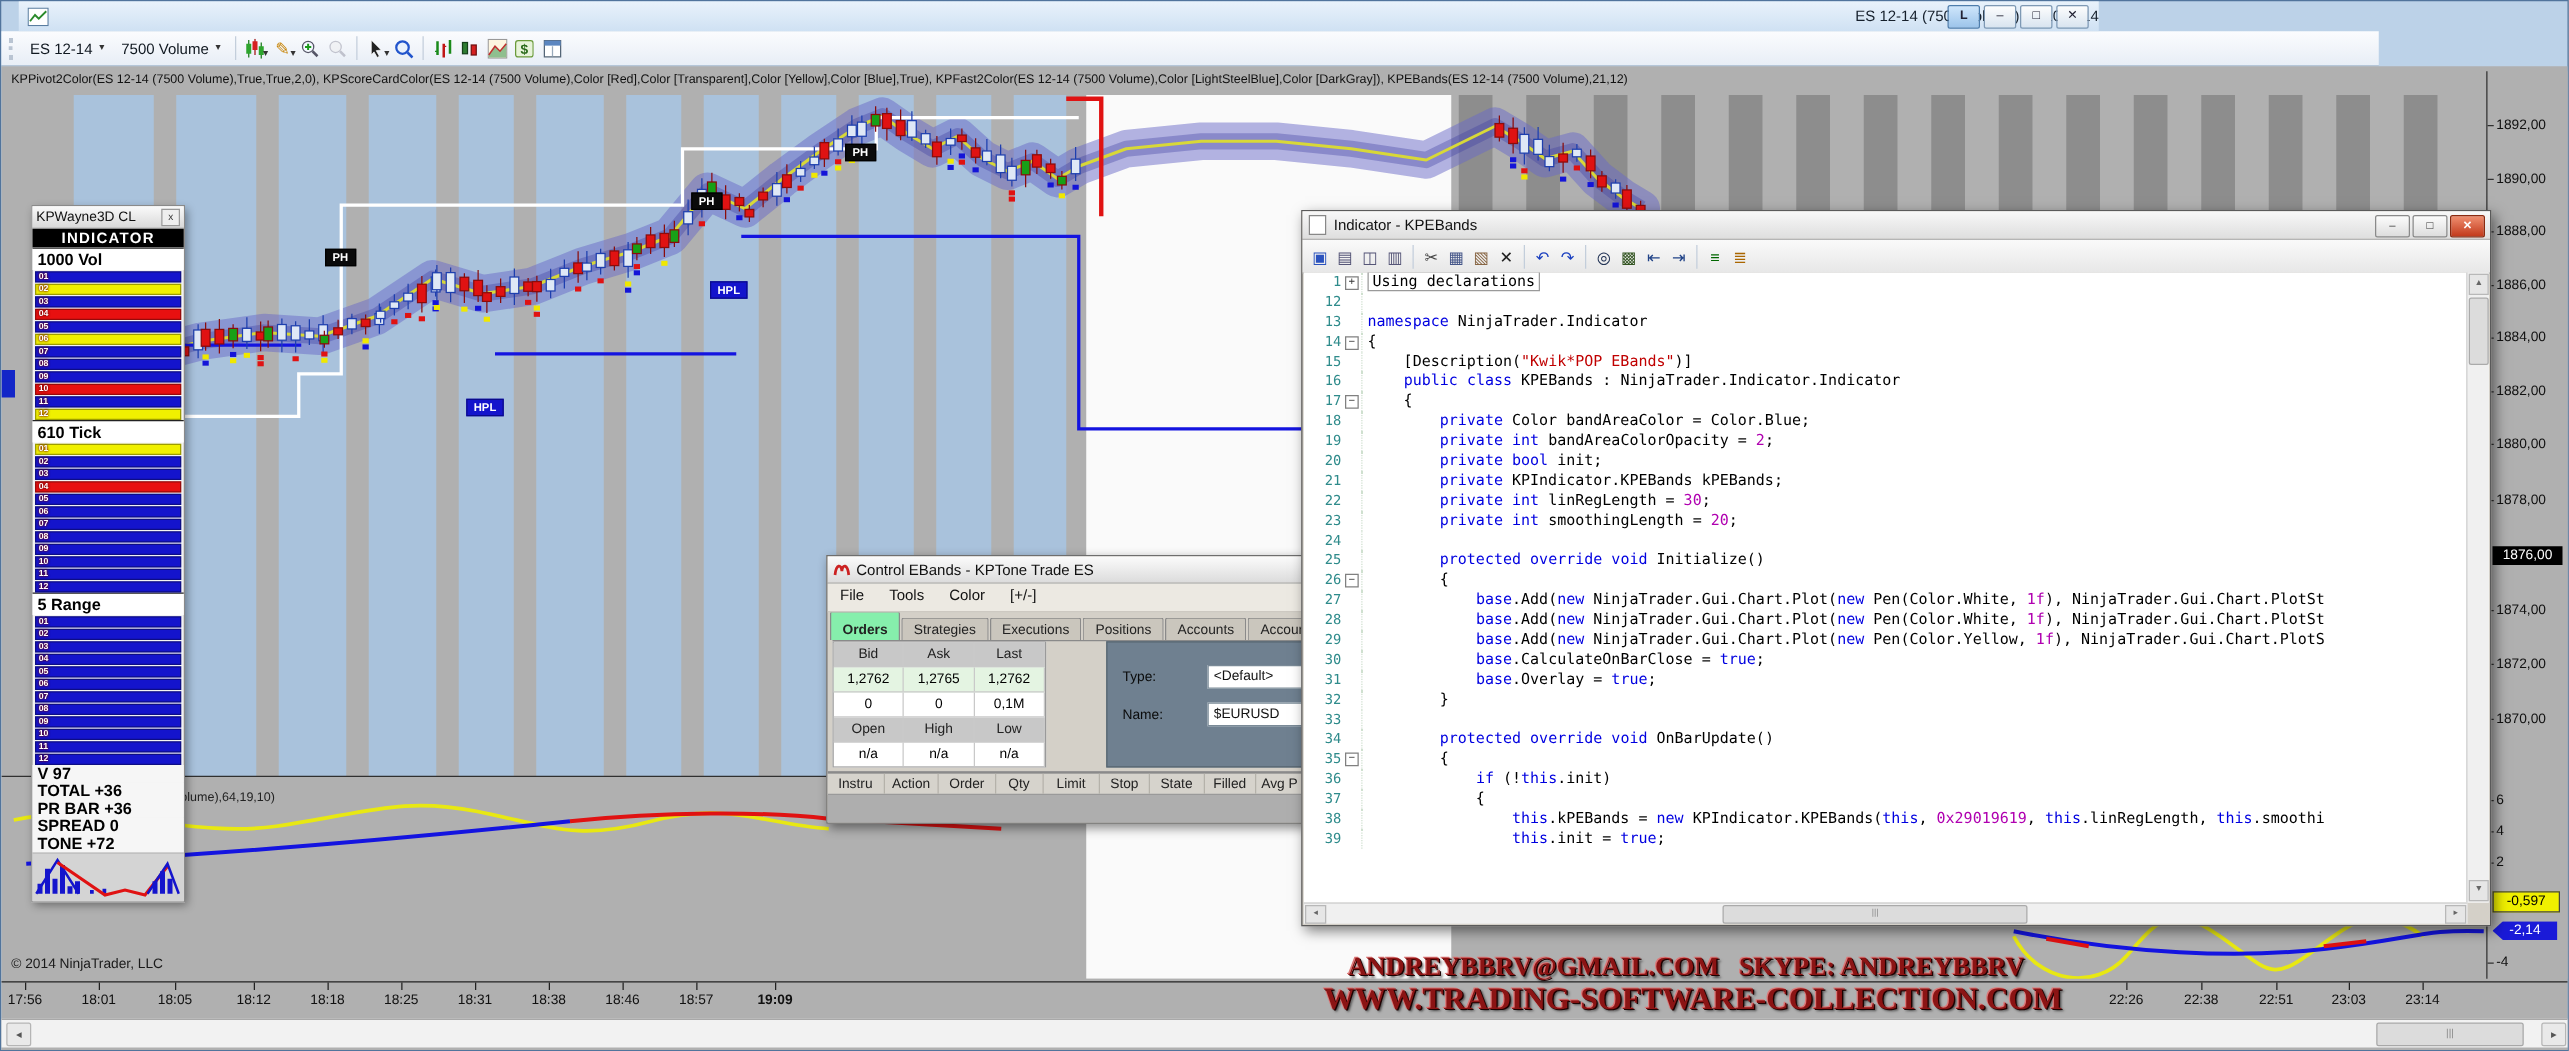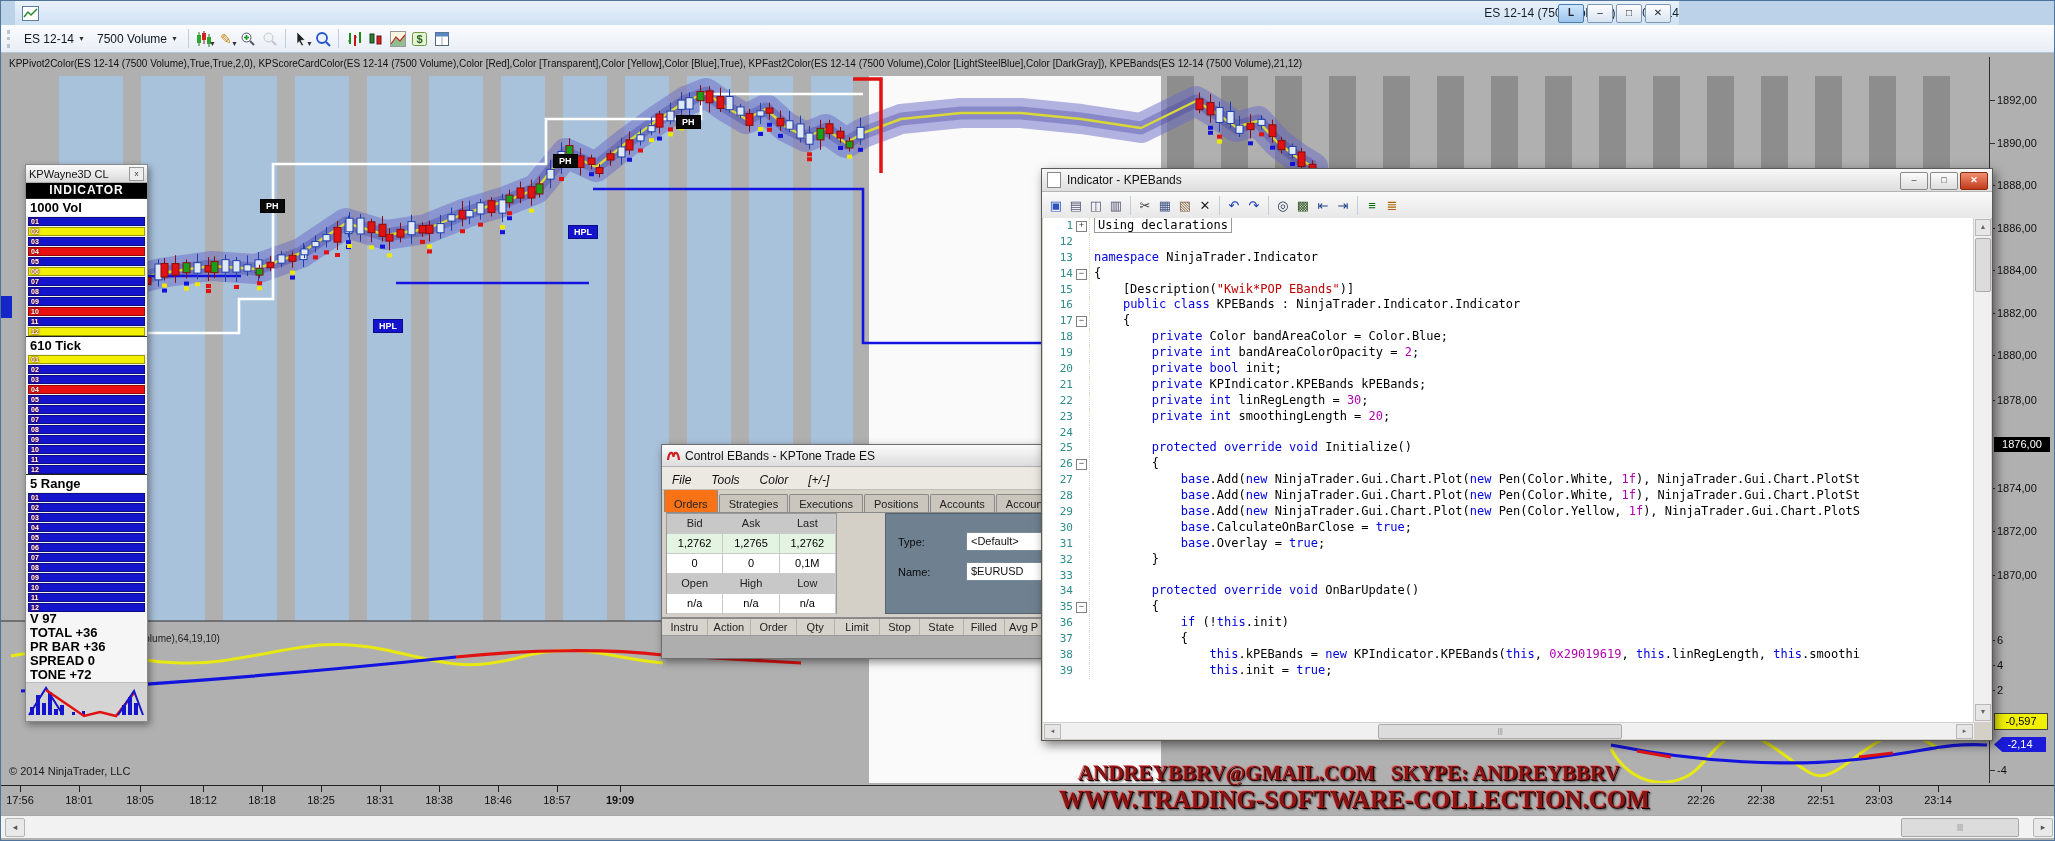--- a/index.html
+++ b/index.html
@@ -6,21 +6,21 @@
   body{width:2055px;height:841px;position:relative;font-family:"Liberation Sans",sans-serif;-webkit-font-smoothing:antialiased;}
   #app{position:absolute;left:0;top:0;width:2055px;height:841px;background:#bcd2e8;border:1px solid #51749c;box-sizing:border-box;overflow:hidden;}
 
   
   #titlebar{position:absolute;left:14px;top:0;width:1664px;height:24px;background:linear-gradient(#e9f2fb,#cfe1f3);display:flex;align-items:center;border-bottom:1px solid #aac2dc;justify-content:space-between;}
   #titlebar .title-text{font-size:12px;color:#16202c;margin-left:6px;}
   .app-icon{width:17px;height:15px;margin-left:7px;display:inline-block;}
   #winbtns{position:absolute;right:8px;top:3px;display:flex;gap:3px;}
   .wbtn{width:24px;height:17px;border:1px solid #7e99b4;background:linear-gradient(#fdfdfd,#d8e4f0);font-size:10px;line-height:15px;text-align:center;color:#223;border-radius:2px;cursor:default;}
   .wbtn.link{background:linear-gradient(#cfe6fb,#9cc4ea);border-color:#4d7dac;font-weight:bold;}
-  #toolbar{position:absolute;left:0;top:24px;width:2055px;height:28px;background:linear-gradient(#fbfcfe,#e8eef6);border-bottom:1px solid #b5c6d8;display:flex;align-items:center;padding-left:4px;box-sizing:border-box;}
+  #toolbar{position:absolute;left:0;top:24px;width:1902px;height:28px;background:linear-gradient(#fbfcfe,#e8eef6);border-bottom:1px solid #b5c6d8;display:flex;align-items:center;padding-left:4px;box-sizing:border-box;}
   .grip{width:3px;height:18px;border-left:3px dotted #b9c4d2;margin:0 5px 0 2px;}
   .ddbtn{display:flex;align-items:center;font-size:12px;color:#101820;padding:2px 5px;border:1px solid transparent;border-radius:2px;}
   .dar{font-size:7px;color:#333;margin-left:4px;}
   .tsep{width:1px;height:19px;background:#c3cedb;margin:0 4px;}
   .tibtn{width:22px;height:22px;display:flex;align-items:center;justify-content:center;border-radius:2px;position:relative;}
   .tibtn .dar{position:absolute;right:-1px;bottom:3px;}
 
   
   #chart{position:absolute;left:0;top:52px;width:2055px;height:789px;background:#b0b0b0;overflow:hidden;}
   #ind-label{position:absolute;left:8px;top:5px;font-size:10px;color:#111;white-space:nowrap;z-index:3;}
@@ -61,25 +61,25 @@
   .w-row{height:9px;margin:1px 2px 0 2px;position:relative;border:1px solid rgba(0,0,0,.35);box-sizing:border-box;}
   .w-row span{position:absolute;left:2px;top:-1px;font-size:7px;font-weight:bold;color:#fff;text-shadow:0 0 2px #900,0 0 2px #300;line-height:9px;}
   .w-blue{background:#1414cc;} .w-yellow{background:#f0f000;} .w-red{background:#e81010;}
   .w-stat{background:#f6f6f6;font-size:13px;font-weight:bold;color:#000;height:14px;line-height:14px;padding-left:4px;}
   #wayne-hist{height:38px;background:#d4d4d4;border-top:1px solid #bbb;}
 
   
   #cc{position:absolute;left:660px;top:443px;width:383px;height:215px;z-index:8;background:#d4d0c8;border:1px solid #6e6e6e;box-shadow:2px 3px 8px rgba(0,0,0,.45);box-sizing:border-box;overflow:hidden;}
   #cc-title{height:21px;background:linear-gradient(#fbfbfb,#dcdcdc);border-bottom:1px solid #b0b0b0;display:flex;align-items:center;font-size:12px;color:#111;}
   #cc-title svg{margin:0 4px 0 4px;}
-  #cc-menu{height:22px;display:flex;align-items:flex-end;font-size:12px;background:#ece9e2;border-bottom:1px solid #c2bfb8;font-style:italic;}
+  #cc-menu{height:22px;display:flex;align-items:flex-start;font-size:12px;background:#ece9e2;border-bottom:1px solid #c2bfb8;}
   #cc-menu span{padding:2px 10px;color:#111;}
   #cc-tabs{height:22px;display:flex;align-items:flex-end;background:#d4d0c8;padding-left:2px;overflow:hidden;}
   .cctab{font-size:11px;color:#222;background:#cac6bd;border:1px solid #8a8a8a;border-bottom:none;padding:3px 9px 2px 9px;margin-right:1px;border-radius:2px 2px 0 0;white-space:nowrap;}
-  .cctab.active{background:#f97316;font-weight:normal;padding-top:8px;}
+  .cctab.active{background:#86efac;font-weight:bold;padding-top:8px;}
   #cc-body{position:absolute;left:4px;top:67px;right:0;height:101px;display:flex;border-top:1px solid #8a8a8a;gap:48px;}
   #cc-grid{width:169px;background:#fff;border:1px solid #9a9a9a;font-size:11px;}
   .g-row{display:flex;height:19px;border-bottom:1px solid #c9c9c9;}
   .g-row div{width:56px;text-align:center;line-height:19px;border-right:1px solid #c9c9c9;overflow:hidden;}
   .g-head{background:#c8c8c8;color:#222;}
   .g-green{background:#e4f4e2;}
   #cc-form{flex:1;background:#6f8090;position:relative;border:1px solid #56646f;}
   .cc-lab{position:absolute;left:12px;font-size:11px;color:#0a0a0a;}
   .cc-field{position:absolute;left:80px;width:140px;height:17px;background:#fff;border:1px solid #7a8a97;font-size:11px;line-height:17px;padding-left:4px;color:#111;}
   #cc-orders{position:absolute;left:0px;top:172px;width:100%;height:43px;background:#aeaeae;border-top:2px solid #8a8a8a;}

